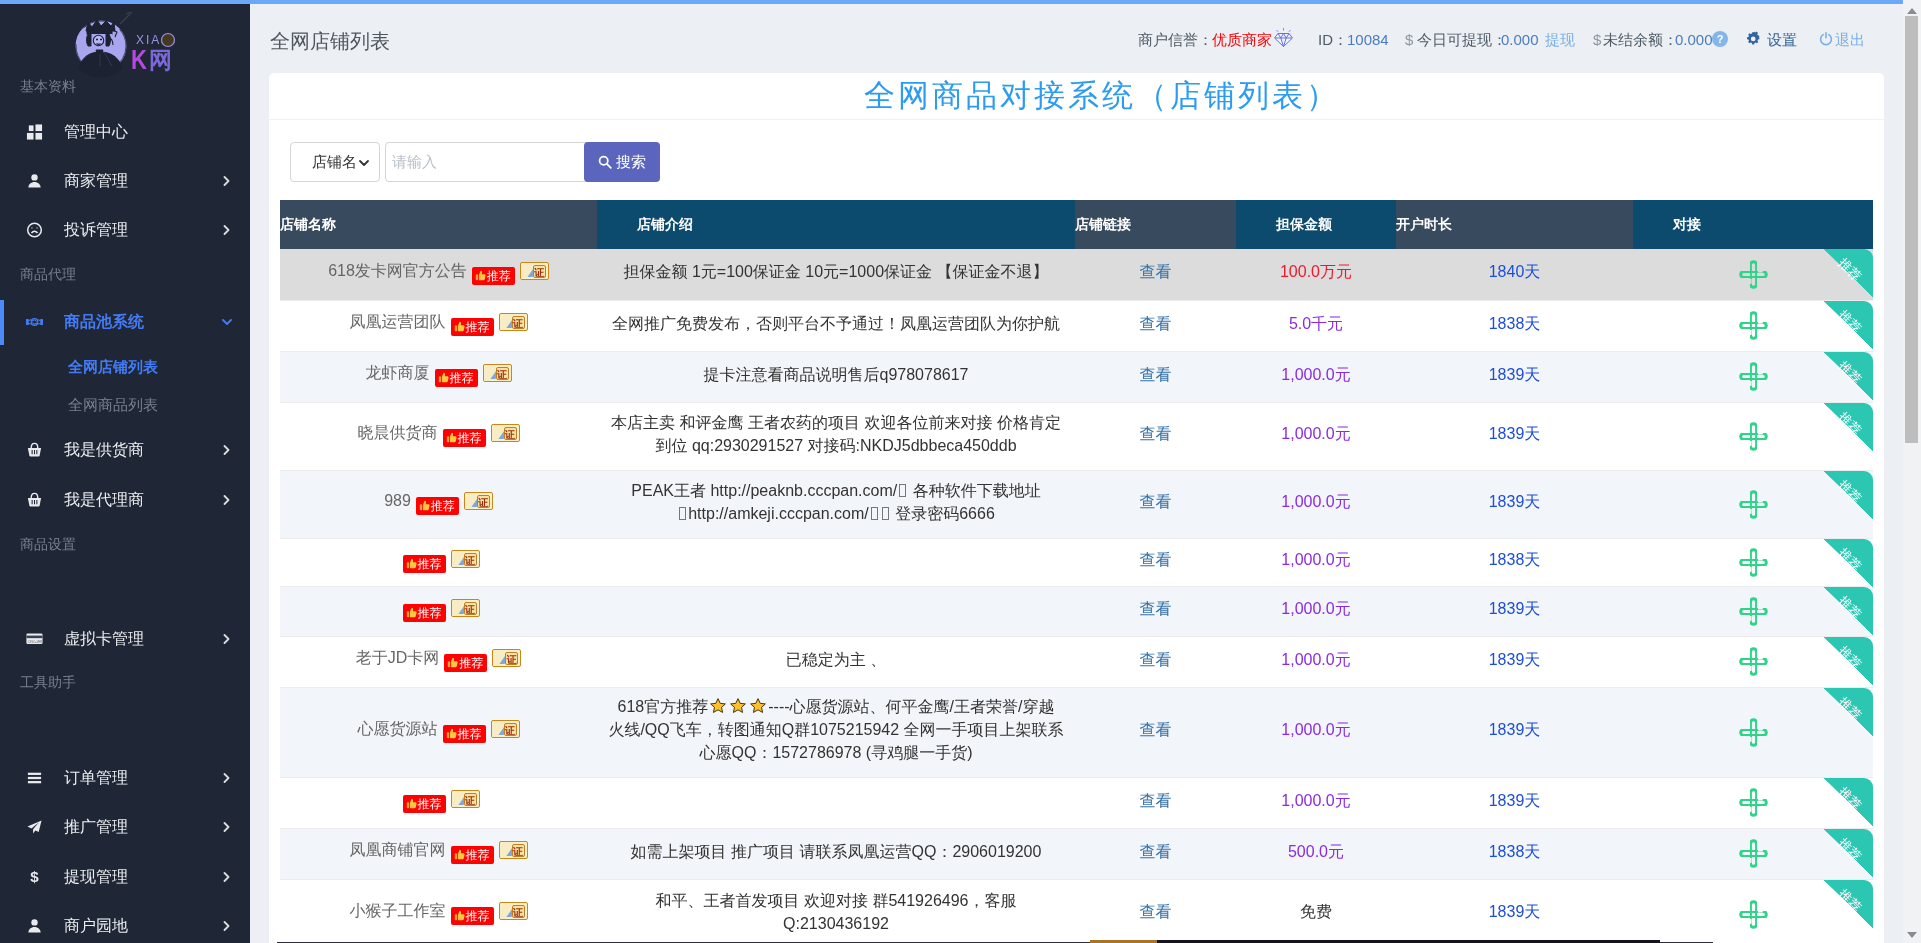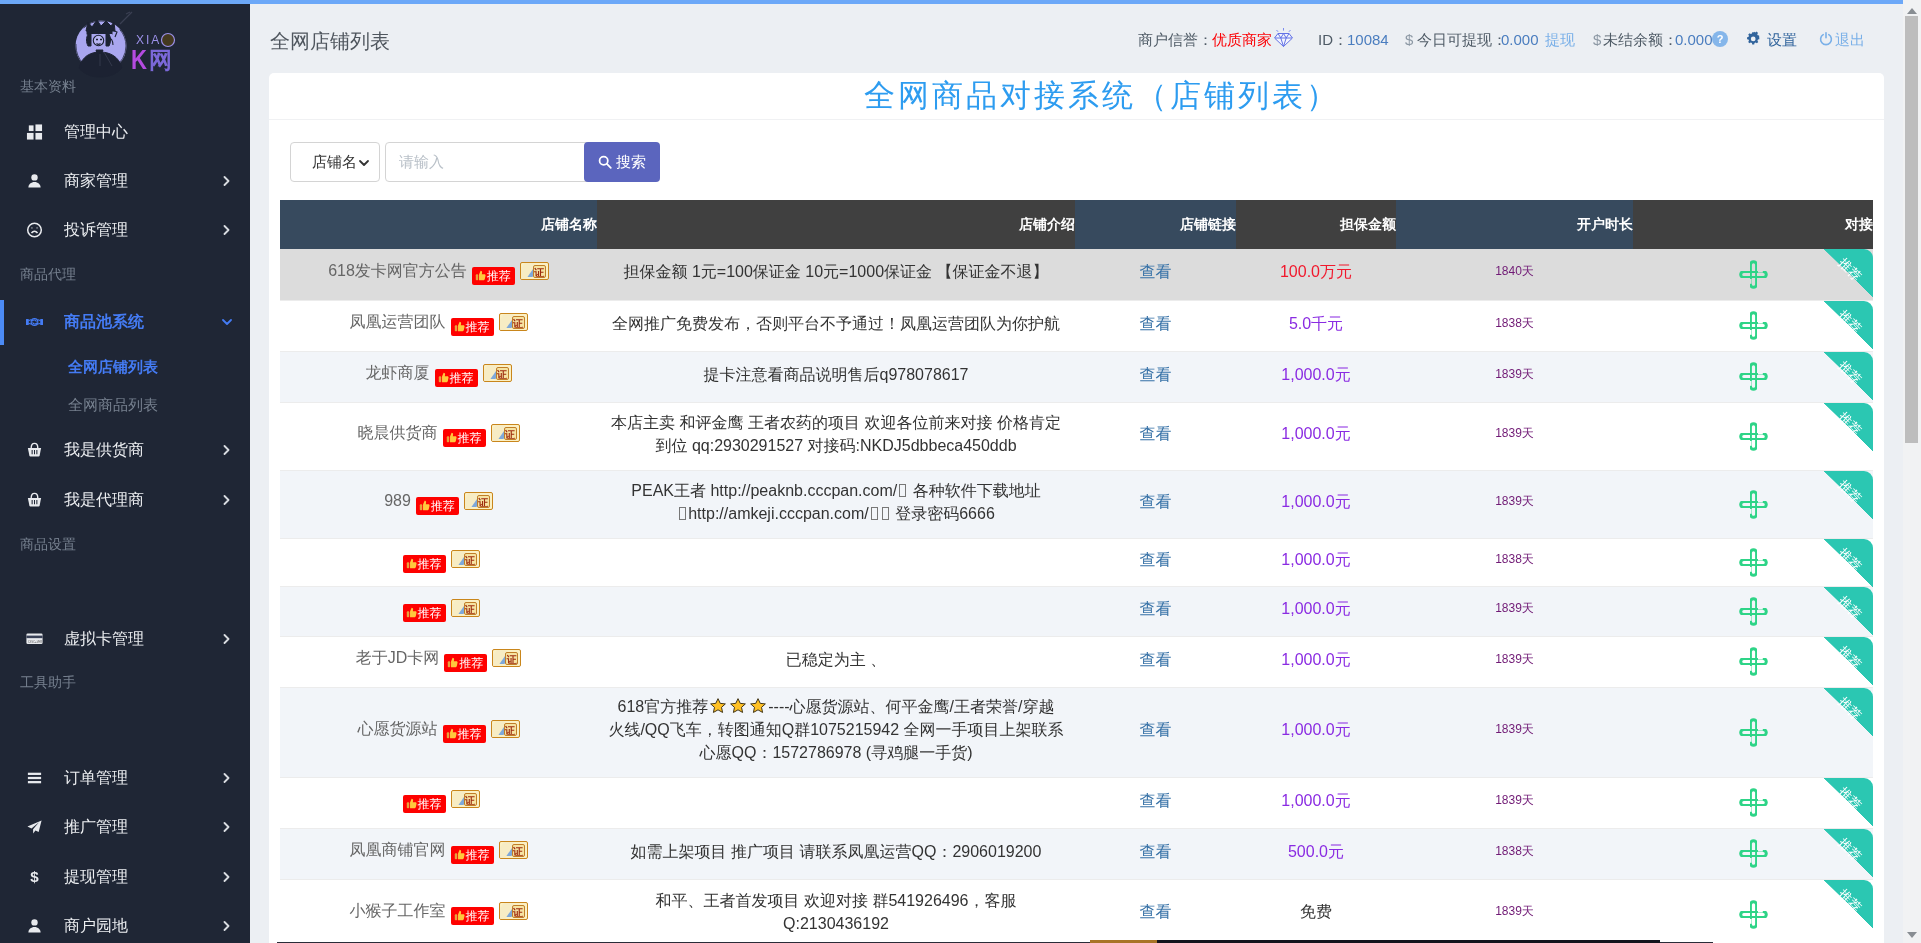--- a/index.html
+++ b/index.html
@@ -25,38 +25,38 @@
 #topinfo .blue2{color:#4A7DBF;}
 #topinfo .lblue{color:#7AB0E8;}
 #topinfo .red{color:#FB0005;}
 
 #card{position:absolute;left:19px;top:69px;width:1615px;height:880px;background:#fff;border-radius:5px;}
 #cardtitle{height:47px;line-height:45px;text-align:center;font-size:31px;letter-spacing:3px;padding-left:51px;color:#2D9CF0;border-bottom:1px solid #F0F1F3;}
 #searchrow{position:relative;height:0;}
 #sel{position:absolute;left:21px;top:22px;width:90px;height:40px;border:1px solid #D4D4D4;border-radius:4px;background:#fff;font-size:15px;color:#333;}
 #sel .st{position:absolute;left:21px;top:10px;}
 #sel svg{position:absolute;right:9px;top:14px;}
-#inp{position:absolute;left:116px;top:22px;width:222px;height:40px;border:1px solid #D4D4D4;border-radius:4px;background:#fff;font-size:15px;color:#B9C0C8;line-height:38px;padding-left:13px;}
+#inp{position:absolute;left:116px;top:22px;width:222px;height:40px;border:1px solid #D4D4D4;border-radius:4px;background:#fff;font-size:15px;color:#B9C0C8;line-height:38px;padding-left:6px;}
 #btn{position:absolute;left:315px;top:22px;width:76px;height:40px;background:#5B65BE;border-radius:4px;color:#fff;font-size:15px;text-align:center;line-height:40px;}
 
 #tbl{position:absolute;left:11px;top:127px;width:1593px;border-collapse:collapse;table-layout:fixed;}
-#tbl th{height:49px;color:#fff;font-size:14px;font-weight:700;text-align:right;}
+#tbl th{height:49px;color:#fff;font-size:14px;font-weight:700;text-align:left;}
 #tbl th.d{background:#374A5E;}
-#tbl th.g{background:#404040;}
+#tbl th.g{background:#0c4a6e;padding-left:40px;}
 #tbl td{text-align:center;vertical-align:middle;font-size:16px;color:#333;line-height:23px;padding:0 6px 5px;}
 #tbl tr.wt{background:#fff;}
 #tbl tr.lt{background:#F2F5F9;}
 #tbl tr.gy{background:#DCDCDC;}
 #tbl tbody tr{border-bottom:1px solid #ECECEC;}
 #tbl td.name{color:#666;}
 #tbl td.see span{color:#3973A8;}
 #tbl td.amt{font-size:16px;}
 #tbl td.pur,.pur{color:#8A2BE2 !important;}
 #tbl td.red2,.red2{color:#F1182C !important;}
-#tbl td.day{font-size:12px;color:#701a75;}
+#tbl td.day{font-size:16px;color:#1d4ed8;}
 td.last{position:relative;padding-bottom:0 !important;}
 .cx{vertical-align:middle;}
 .rb{position:absolute;top:0;right:0;width:49px;height:48px;background:linear-gradient(to bottom left,#2BC7B2 50%,rgba(43,199,178,0) 50.5%);border-top-right-radius:9px;}
 .rb i{position:absolute;top:9px;right:1px;width:44px;text-align:center;transform:rotate(45deg);font-style:normal;color:#fff;font-size:13px;}
 .bdg{display:inline-block;vertical-align:-4px;margin-left:5px;}
 .tj{height:18px;line-height:18px;background:#FE0100;color:#fff;font-size:12px;padding:0 4px 0 2px;border-radius:2px;}
 .rz{position:relative;width:29px;height:18px;background:#FBF0C4;border:1px solid #C9861C;border-radius:2px;overflow:hidden;}
 .rz .bl{position:absolute;left:2px;top:3px;width:10px;height:11px;background:#7FA8D9;border-radius:1px;}
 .rz .sl{position:absolute;left:-4px;top:-4px;width:10px;height:34px;background:#F7ECC4;transform:rotate(35deg);}
 .rz b{position:absolute;right:2px;top:2px;width:13px;height:13px;line-height:13px;color:#9E2B0E;font-size:10px;font-weight:700;border:1px solid #C07E28;border-radius:2px;background:#F6E3A2;text-align:center;}

